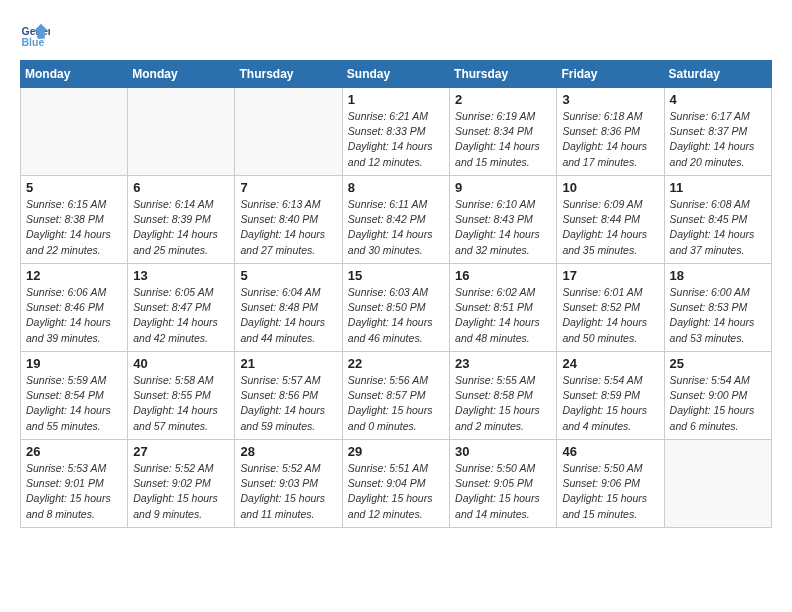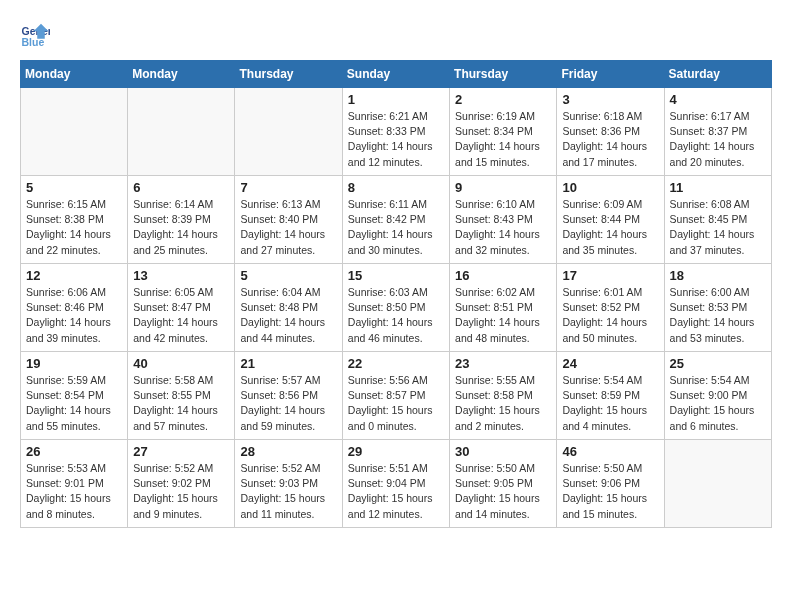--- a/index.html
+++ b/index.html
@@ -66,20 +66,21 @@
     .day-num {
       font-size: 13px;
       font-weight: bold;
       color: #222;
       margin-bottom: 2px;
     }
     .day-info {
       color: #333;
       font-size: 10.5px;
       line-height: 1.45;
+      font-style: italic;
     }
     .week-row td {
       height: 88px;
     }
   </style>
 </head>
 <body>
 
 <div class="header-area">
   <div class="logo">

